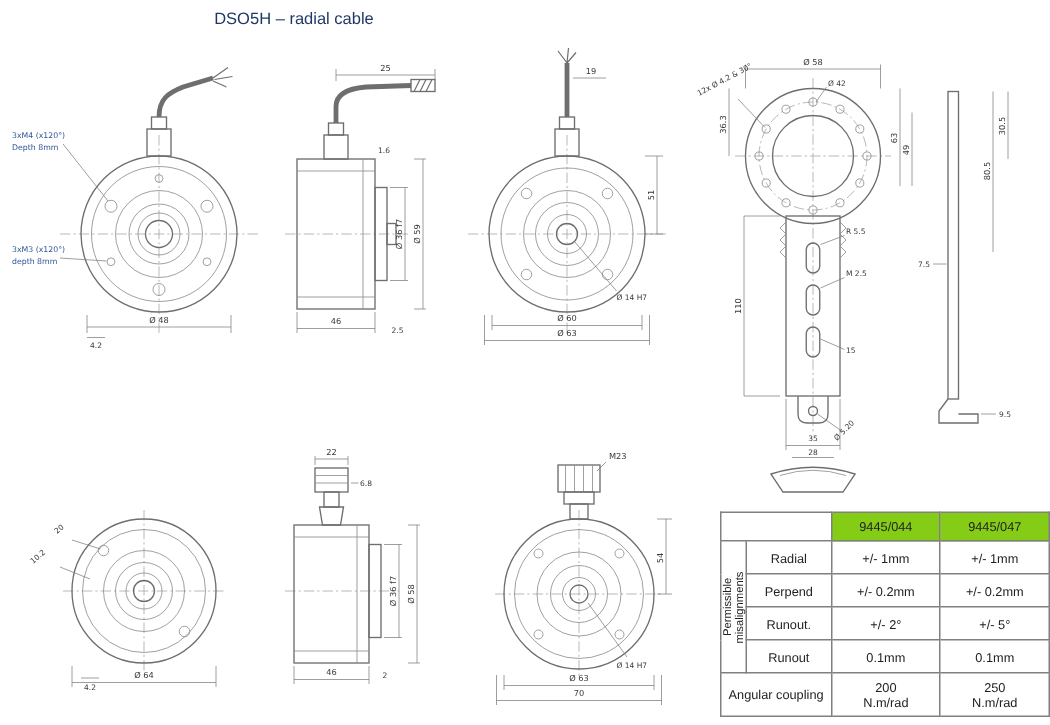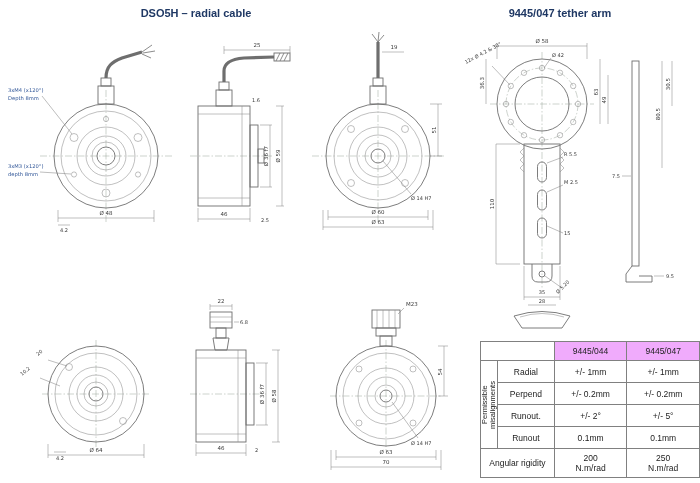--- a/index.html
+++ b/index.html
@@ -1,46 +1,45 @@
 <!DOCTYPE html>
 <html><head>
 <meta charset="utf-8">
 <style>
   html,body{margin:0;padding:0;background:#fff}
   .page{position:relative;width:700px;height:483px;background:#fff;overflow:hidden;
         font-family:"Liberation Sans",sans-serif}
-  .title{position:absolute;font-size:11px;font-weight:bold;color:#1f3864;text-align:center;white-space:nowrap}
+  .title{position:absolute;font-size:11px;font-weight:normal;color:#1f3864;text-align:center;white-space:nowrap}
   svg{position:absolute;overflow:visible}
   svg text{font-family:"DejaVu Sans",sans-serif;font-size:5.5px;fill:#3a3a3a}
   svg text.b{fill:#2f5597;font-size:5.2px}
   svg text.s5{font-size:5px}
   .ln{fill:none;stroke:#6e6e6e;stroke-width:0.9}
   .lt{fill:none;stroke:#8c8c8c;stroke-width:0.55}
   .cl{fill:none;stroke:#9aa59a;stroke-width:0.5;stroke-dasharray:7 2 1.5 2}
   .dm{fill:none;stroke:#7d7d7d;stroke-width:0.5}
   .cb{fill:none;stroke:#6e6e6e;stroke-width:3.2}
   .fr{fill:none;stroke:#6e6e6e;stroke-width:0.8}
   .spec-table{position:absolute;left:480px;top:341px;border-collapse:collapse;
               font-size:8.5px;color:#222;background:#fff}
   .spec-table td{border:1px solid #808080;text-align:center;vertical-align:middle;padding:1px 3px}
-  .spec-table td.hdr{background:#f0abfc;font-weight:normal;width:66px;height:16px}
+  .spec-table td.hdr{background:#84cc16;font-weight:normal;width:66px;height:16px}
   .spec-table td.lbl{width:50px;height:19px}
   .spec-table td.val{width:66px}
   .spec-table td.vcell{width:16px;padding:0}
   .spec-table td.vcell span{display:block;writing-mode:vertical-rl;transform:rotate(180deg);
               font-size:7.5px;line-height:8px;height:82px;margin:0 auto;color:#222}
   .spec-table td.foot{height:26px;white-space:pre-line}
 </style>
 </head>
 <body>
 
 <div class="page">
 
   <div class="title" style="left:66px;top:7px;width:260px">DSO5H – radial cable</div>
-  <div class="title" style="left:450px;top:7px;width:220px">9445/047 tether arm</div>
 
   <svg style="left:6px;top:24px" width="456" height="256" viewBox="0 0 456 256">
     <g>
       <line class="cl" x1="34" y1="132" x2="166" y2="132"></line>
       <line class="cl" x1="100" y1="66" x2="100" y2="198"></line>
       <circle class="ln" cx="100" cy="132" r="52"></circle>
       <circle class="lt" cx="100" cy="132" r="45"></circle>
       <circle class="lt" cx="100" cy="132" r="29"></circle>
       <circle class="lt" cx="100" cy="132" r="20"></circle>
       <circle class="lt" cx="100" cy="132" r="14"></circle>
@@ -331,21 +330,21 @@
       <td class="lbl">Runout.</td>
       <td class="val">+/- 2°</td>
       <td class="val">+/- 5°</td>
     </tr>
     <tr>
       <td class="lbl">Runout</td>
       <td class="val">0.1mm</td>
       <td class="val">0.1mm</td>
     </tr>
     <tr>
-      <td colspan="2" class="foot">Angular rigidity</td>
+      <td colspan="2" class="foot">Angular coupling</td>
       <td class="val foot">200
 N.m/rad</td>
       <td class="val foot">250
 N.m/rad</td>
     </tr>
   </tbody>
     </table>
 
 </div>
 

